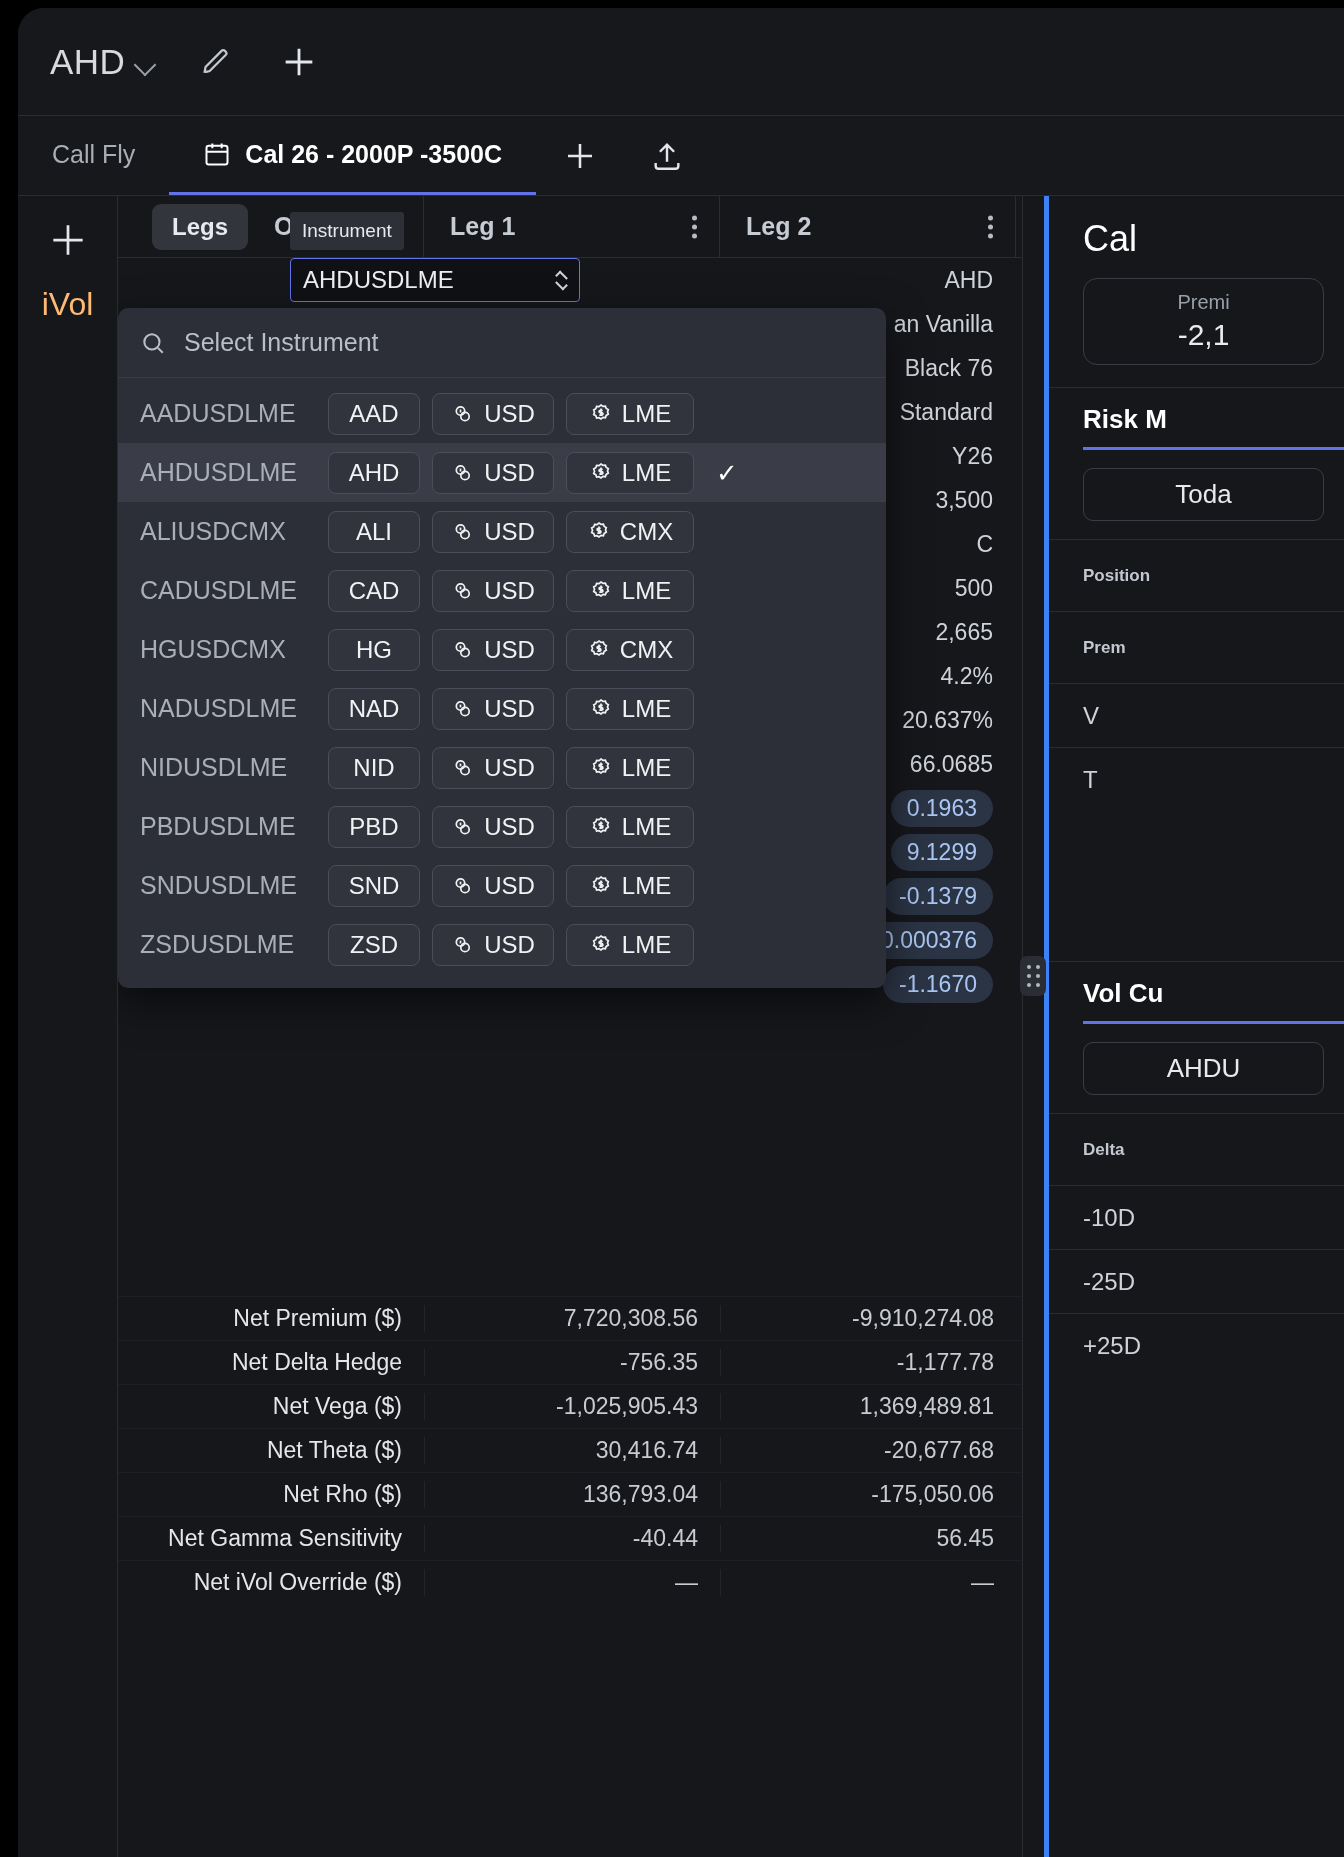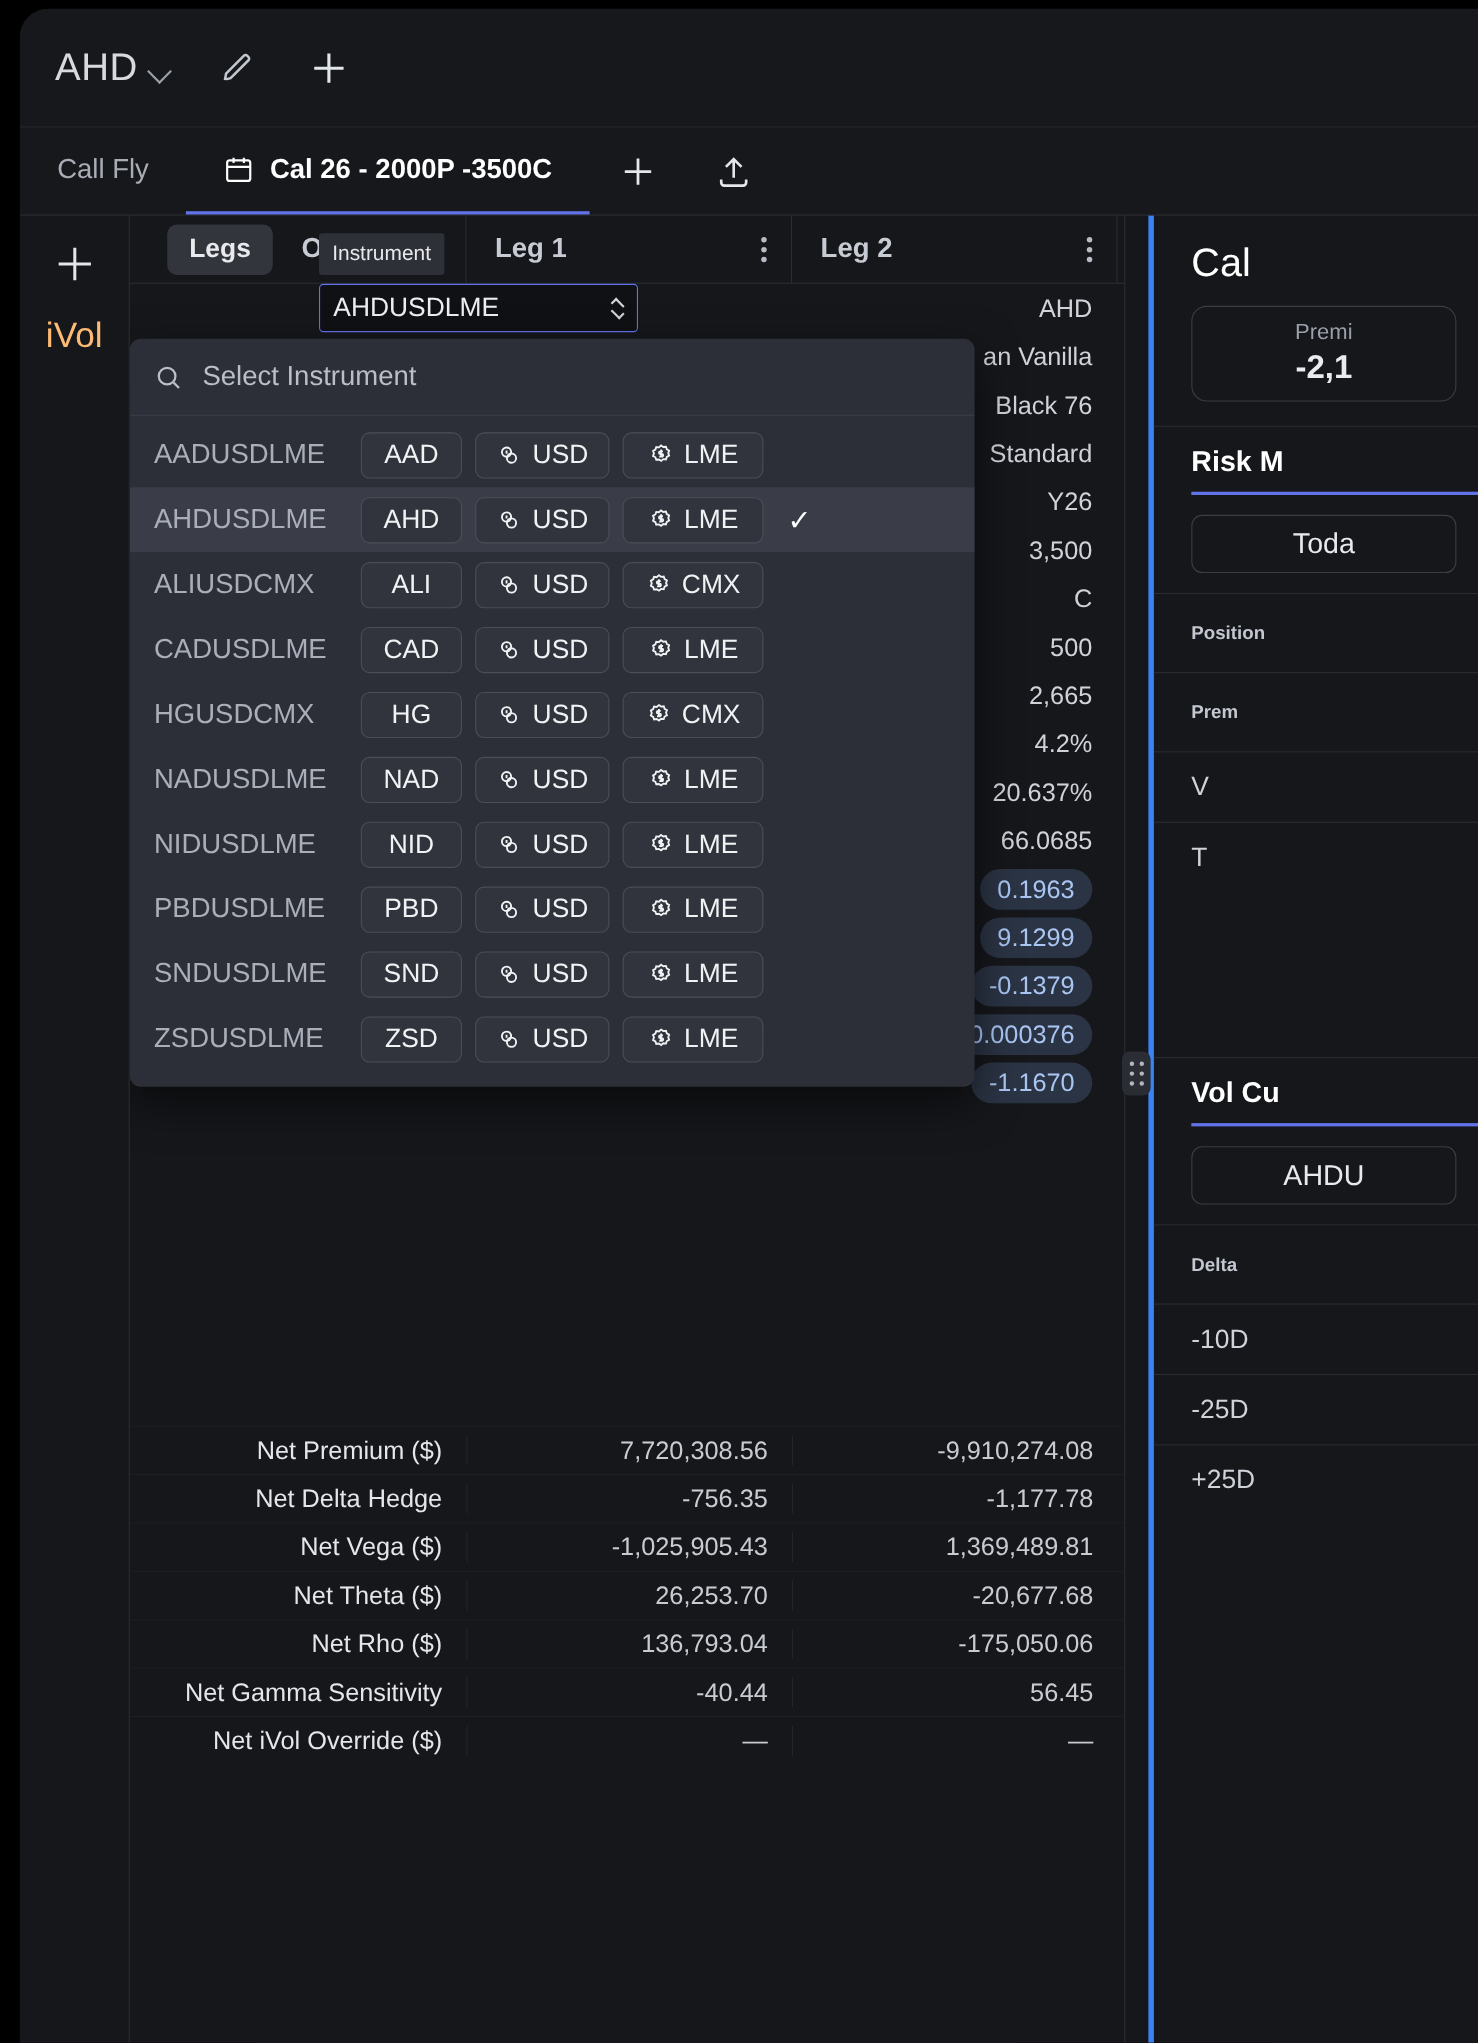--- a/index.html
+++ b/index.html
@@ -172,21 +172,21 @@
   }
   .grip i { width: 4px; height: 4px; background: #b3b8c0; border-radius: 50%; }
 
   .rpanel { width: 300px; flex: none; border-left: 5px solid #3b82f6; }
   .rp-title { font-size: 36px; color: #ffffff; padding: 22px 0 18px 34px; }
   .statcard {
     margin: 0 20px 22px 34px; border: 1px solid #3a3d44; border-radius: 14px;
     padding: 12px 18px;
   }
   .statcard .k { font-size: 20px; color: #9aa0a9; text-align:center; }
-  .statcard .val { font-size: 30px; color: #e9ebee; text-align:center; margin-top: 4px; font-weight: bold; }
+  .statcard .val { font-size: 30px; color: #e9ebee; text-align:center; margin-top: 4px; }
   .rp-sec {
     border-top: 1px solid #2a2c31; padding: 16px 0 0 0;
   }
   .rp-sec h3 { font-size: 26px; color:#ffffff; padding-left: 34px; padding-bottom: 12px; }
   .rp-underline { height: 3px; background:#6272e8; margin: 0 0 0 34px; }
   .chipbtn {
     margin: 18px 20px 18px 34px; border:1px solid #3a3d44; border-radius: 10px;
     padding: 10px 0; text-align:center; font-size: 26px; color:#e7e9ec;
   }
   .rp-row {
@@ -398,21 +398,21 @@
           <div class="v">-756.35</div>
           <div class="v">-1,177.78</div>
         </div>
         <div class="btrow">
           <div class="l">Net Vega ($)</div>
           <div class="v">-1,025,905.43</div>
           <div class="v">1,369,489.81</div>
         </div>
         <div class="btrow">
           <div class="l">Net Theta ($)</div>
-          <div class="v">26,253.70</div>
+          <div class="v">30,416.74</div>
           <div class="v">-20,677.68</div>
         </div>
         <div class="btrow">
           <div class="l">Net Rho ($)</div>
           <div class="v">136,793.04</div>
           <div class="v">-175,050.06</div>
         </div>
         <div class="btrow">
           <div class="l">Net Gamma Sensitivity</div>
           <div class="v">-40.44</div>

